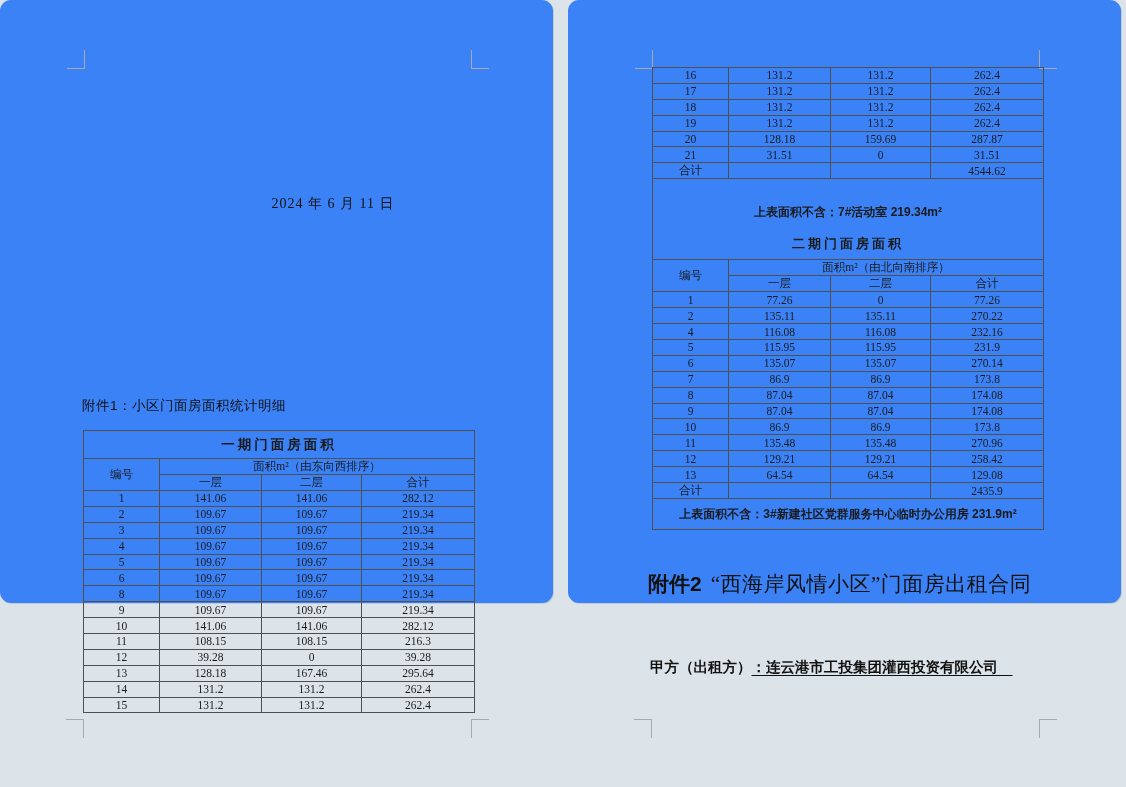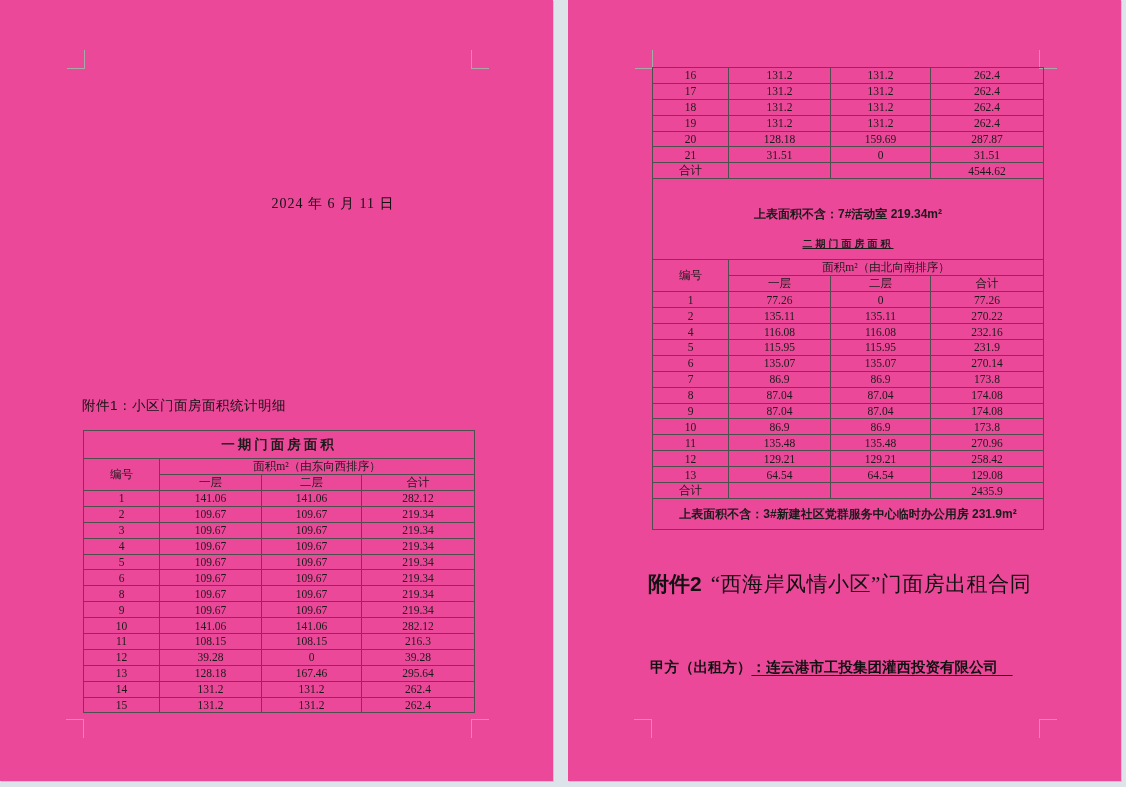--- a/index.html
+++ b/index.html
@@ -3,22 +3,23 @@
 <meta charset="utf-8">
 <style>
   html,body{margin:0;padding:0;}
   body{
     width:1126px;height:787px;position:relative;overflow:hidden;
     background:#dce3e9;
     font-family:"Liberation Sans","DejaVu Sans",sans-serif;
     color:#111;
   }
   .page{
-    position:absolute;top:0;width:553px;height:781px;background:#ec4899;
+    position:absolute;top:0;width:553px;height:603px;background:#3b82f6;
     box-shadow:1px 1px 0 #c2c9d0;
+    border-radius:11px;
   }
   #page1{left:0;}
   #page2{left:568px;}
 
   
   .mark{position:absolute;width:17px;height:18px;border:0 solid #a9a9a9;}
   .mark.tl{left:67px;top:50px;border-right-width:1px;border-bottom-width:1px;}
   .mark.tr{left:471px;top:50px;border-left-width:1px;border-bottom-width:1px;}
   .mark.bl{left:66px;top:719px;border-right-width:1px;border-top-width:1px;}
   .mark.br{left:471px;top:719px;border-left-width:1px;border-top-width:1px;}
@@ -35,21 +36,21 @@
   table.doc td{border:1px solid #4f4f4f;padding:0;text-align:center;vertical-align:middle;overflow:hidden;}
   #table1{left:83px;top:430px;width:391px;}
   #table2{left:84px;top:67px;width:391px;}
   tr.title-row td{height:27px;font-size:13.5px;font-weight:bold;letter-spacing:3px;font-family:"Liberation Sans","DejaVu Sans",sans-serif;}
   tr.hdr1 td{height:13px;}
   tr.hdr2 td{height:14px;}
   tbody.data td{height:14.9px;}
   td.notecell{height:80px;}
   td.notecell2{height:30px;font-family:"Liberation Sans","DejaVu Sans",sans-serif;font-size:12px;font-weight:600;}
   .notetext{font-family:"Liberation Sans","DejaVu Sans",sans-serif;font-size:12px;font-weight:600;margin-top:18px;}
-  .notetitle{font-size:10px;font-weight:bold;letter-spacing:3px;font-family:"Liberation Sans","DejaVu Sans",sans-serif;margin-top:14px;text-decoration:underline;}
+  .notetitle{font-size:13px;font-weight:bold;letter-spacing:3px;font-family:"Liberation Sans","DejaVu Sans",sans-serif;margin-top:14px;}
 
   .attach2{position:absolute;left:80px;top:570px;width:400px;white-space:nowrap;font-size:21px;}
   .attach2 .b{font-weight:bold;font-family:"Liberation Sans","DejaVu Sans",sans-serif;margin-right:9px;}
   .attach2 .r{font-family:"Liberation Serif","DejaVu Serif",serif;letter-spacing:0.5px;}
   .contractno{position:absolute;left:84px;top:620px;width:391px;text-align:center;font-size:14px;font-weight:600;letter-spacing:1px;}
   .partya{position:absolute;left:82px;top:658px;font-size:14.5px;font-weight:600;white-space:nowrap;}
   .partya .ul{text-decoration:underline;text-underline-offset:3px;}
 </style>
 </head>
 <body>

